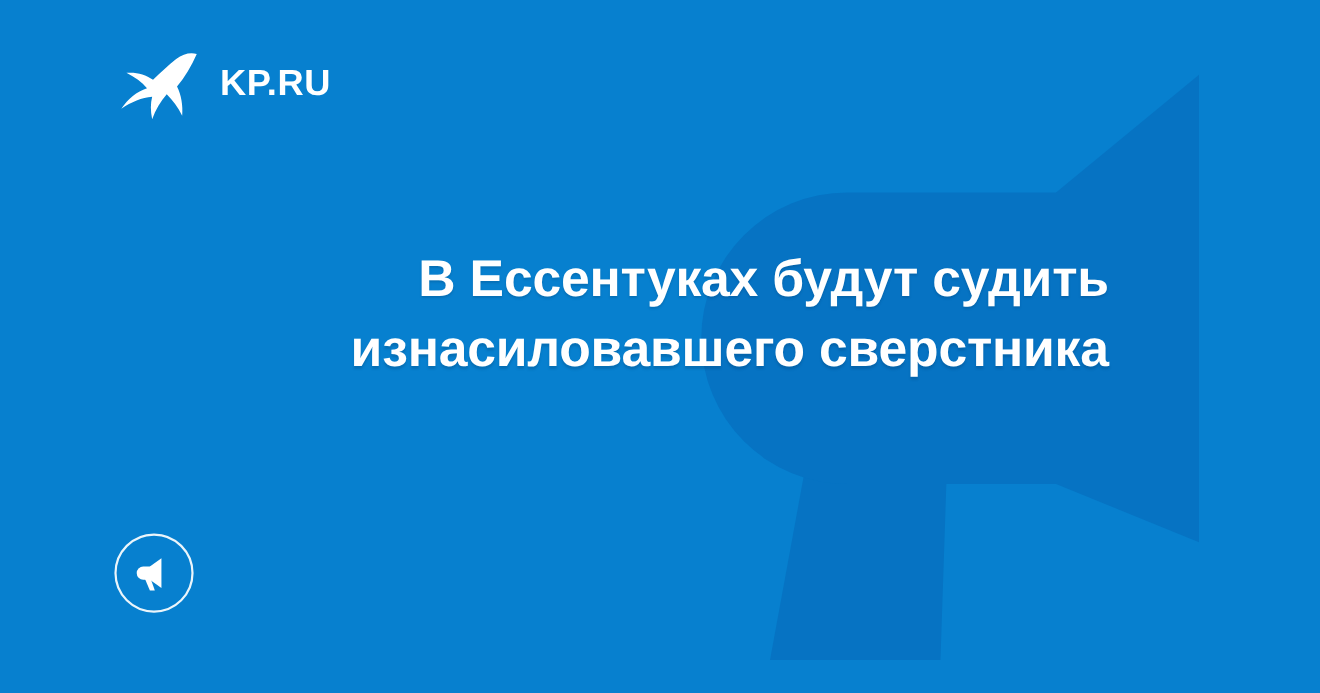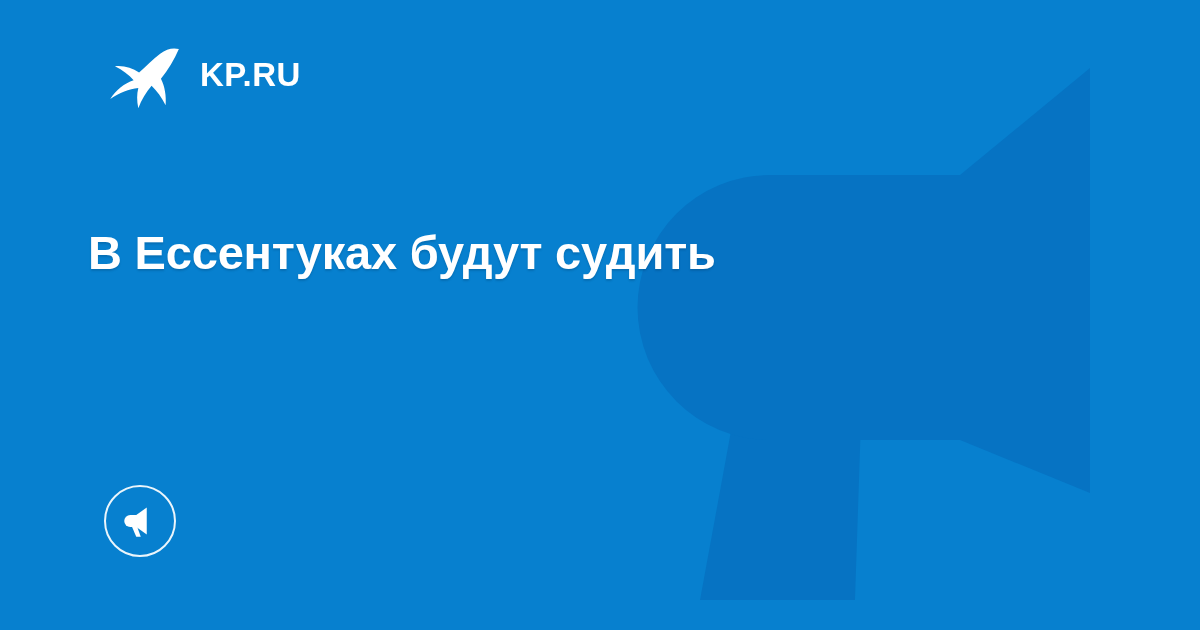--- a/index.html
+++ b/index.html
@@ -66,21 +66,21 @@
     width: 920px;
     z-index: 3;
     color: #ffffff;
     font-size: 47px;
     font-weight: 700;
     line-height: 64px;
     letter-spacing: -0.2px;
     text-shadow: 0 2px 2px rgba(0, 48, 90, 0.22);
     font-family: "Liberation Sans", "DejaVu Sans", sans-serif;
   }
-  .headline-line { display: block; white-space: nowrap; }
+  .headline-line { display: block; white-space: nowrap; text-align: right; }
 
   
   .badge {
     position: absolute;
     left: 104px;
     top: 485px;
     width: 72px;
     height: 72px;
     border-radius: 50%;
     border: 2px solid rgba(255, 255, 255, 0.92);
@@ -112,20 +112,21 @@
                C26 62 16 70 8 82 C20 74 32 69 44 68
                C42 76 42 84 44 94 C48 83 54 73 61 65
                C68 72 74 80 79 90 C80 78 78 66 73 56
                C82 45 90 32 96 18 Z"></path>
     </svg>
     <span class="brand-text">KP.RU</span>
   </div>
 
   <h1 class="headline">
     <span class="headline-line">В Ессентуках будут судить</span>
+    <span class="headline-line">изнасиловавшего сверстника</span>
   </h1>
 
   <div class="badge">
     <svg class="badge-icon" viewBox="0 0 48 48" aria-hidden="true">
       <path fill="#ffffff" d="M33 6 L33 42 L19 32 L19 16 Z"></path>
       <path fill="#ffffff" d="M11 16 L20 16 L20 32 L11 32 A8 8 0 0 1 11 16 Z"></path>
       <path fill="#ffffff" d="M13 31 L20 31 L25 45 L19 45 Z"></path>
     </svg>
   </div>
 

